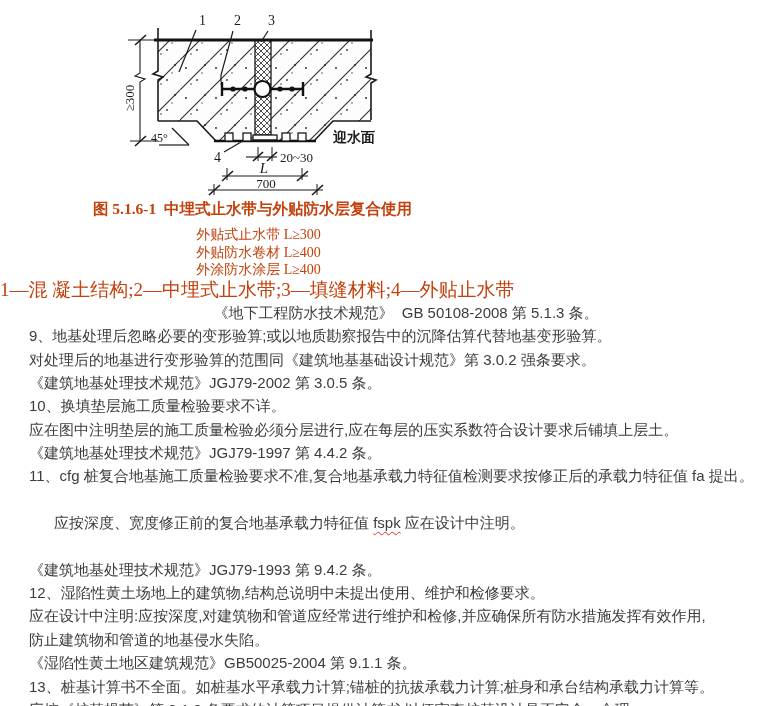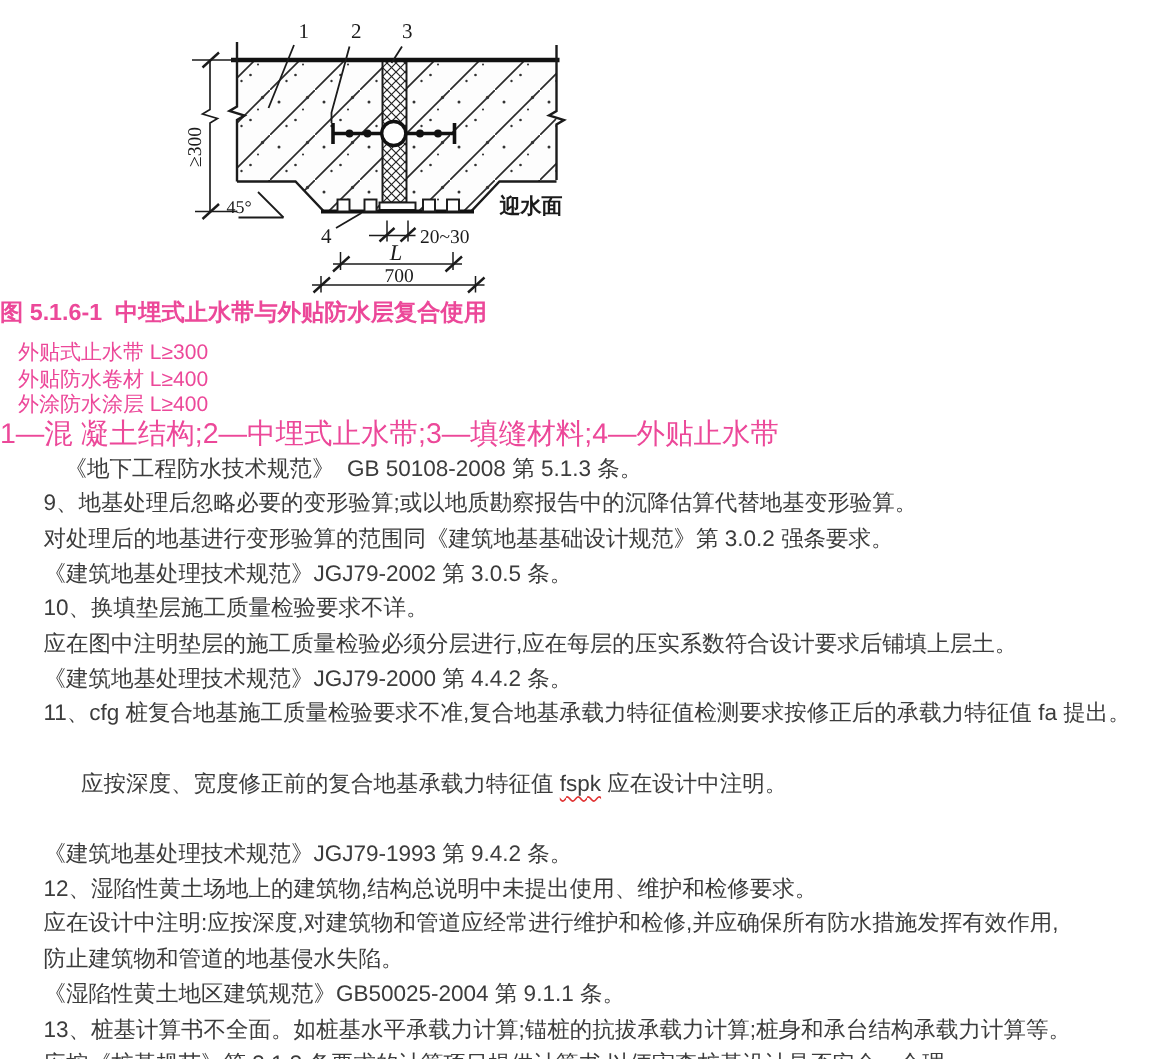--- a/index.html
+++ b/index.html
@@ -1,30 +1,30 @@
 <!DOCTYPE html>
 <html><head>
 <meta charset="utf-8">
 <style>
   html,body{margin:0;padding:0;background:#ffffff;}
   #page{position:relative;width:772px;height:706px;background:#ffffff;overflow:hidden;
         font-family:"Liberation Sans","DejaVu Sans",sans-serif;color:#3c3c3c;}
   
   #figure-svg{position:absolute;left:0;top:0;width:500px;height:198px;}
-  #figure-caption{position:absolute;left:0;top:199px;width:505px;text-align:left;
-                  font-family:Liberation Sans, sans-serif;color:#ec4899;}
+  #figure-caption{position:absolute;left:0;top:199px;width:505px;text-align:center;
+                  font-family:Liberation Serif, serif;color:#c2410c;}
   .cap-title{font-size:15.5px;font-weight:bold;line-height:20px;white-space:pre;}
   .cap-sub{font-size:14px;line-height:17.5px;white-space:pre;}
   .cap-subs{margin-top:7px;padding-left:12px;}
   .cap-legend{font-size:19px;line-height:16px;margin-top:3px;white-space:pre;}
   
   #body-text{position:absolute;left:29px;top:301px;width:740px;
              font-size:15px;line-height:23.35px;}
   .bline{white-space:pre;}
-  .bline.indent{padding-left:14px;}
+  .bline.indent{padding-left:14px;text-align:center;}
   .squiggle{text-decoration-line:underline;text-decoration-style:wavy;
             text-decoration-color:#e03131;text-underline-offset:3px;text-decoration-thickness:1px;text-align:center;}
   
   .dwg-txt{font-family:"Liberation Serif","DejaVu Serif",serif;fill:#1b1b1b;}
 </style>
 </head>
 <body>
 
 <div id="page">
 
@@ -144,21 +144,21 @@
     <div class="cap-legend">1—混 凝土结构;2—中埋式止水带;3—填缝材料;4—外贴止水带</div>
   </div>
 
   <div id="body-text">
     <div class="bline indent">《地下工程防水技术规范》  GB 50108-2008 第 5.1.3 条。</div>
     <div class="bline">9、地基处理后忽略必要的变形验算;或以地质勘察报告中的沉降估算代替地基变形验算。</div>
     <div class="bline">对处理后的地基进行变形验算的范围同《建筑地基基础设计规范》第 3.0.2 强条要求。</div>
     <div class="bline">《建筑地基处理技术规范》JGJ79-2002 第 3.0.5 条。</div>
     <div class="bline">10、换填垫层施工质量检验要求不详。</div>
     <div class="bline">应在图中注明垫层的施工质量检验必须分层进行,应在每层的压实系数符合设计要求后铺填上层土。</div>
-    <div class="bline">《建筑地基处理技术规范》JGJ79-2000 第 4.4.2 条。</div>
+    <div class="bline">《建筑地基处理技术规范》JGJ79-1997 第 4.4.2 条。</div>
     <div class="bline">11、cfg 桩复合地基施工质量检验要求不准,复合地基承载力特征值检测要求按修正后的承载力特征值 fa 提出。</div>
     <div class="bline">
       <span>应按深度、宽度修正前的复合地基承载力特征值 </span><span class="squiggle">fspk</span><span> 应在设计中注明。</span>
     </div>
     <div class="bline">《建筑地基处理技术规范》JGJ79-1993 第 9.4.2 条。</div>
     <div class="bline">12、湿陷性黄土场地上的建筑物,结构总说明中未提出使用、维护和检修要求。</div>
     <div class="bline">应在设计中注明:应按深度,对建筑物和管道应经常进行维护和检修,并应确保所有防水措施发挥有效作用,</div>
     <div class="bline">防止建筑物和管道的地基侵水失陷。</div>
     <div class="bline">《湿陷性黄土地区建筑规范》GB50025-2004 第 9.1.1 条。</div>
     <div class="bline">13、桩基计算书不全面。如桩基水平承载力计算;锚桩的抗拔承载力计算;桩身和承台结构承载力计算等。</div>

